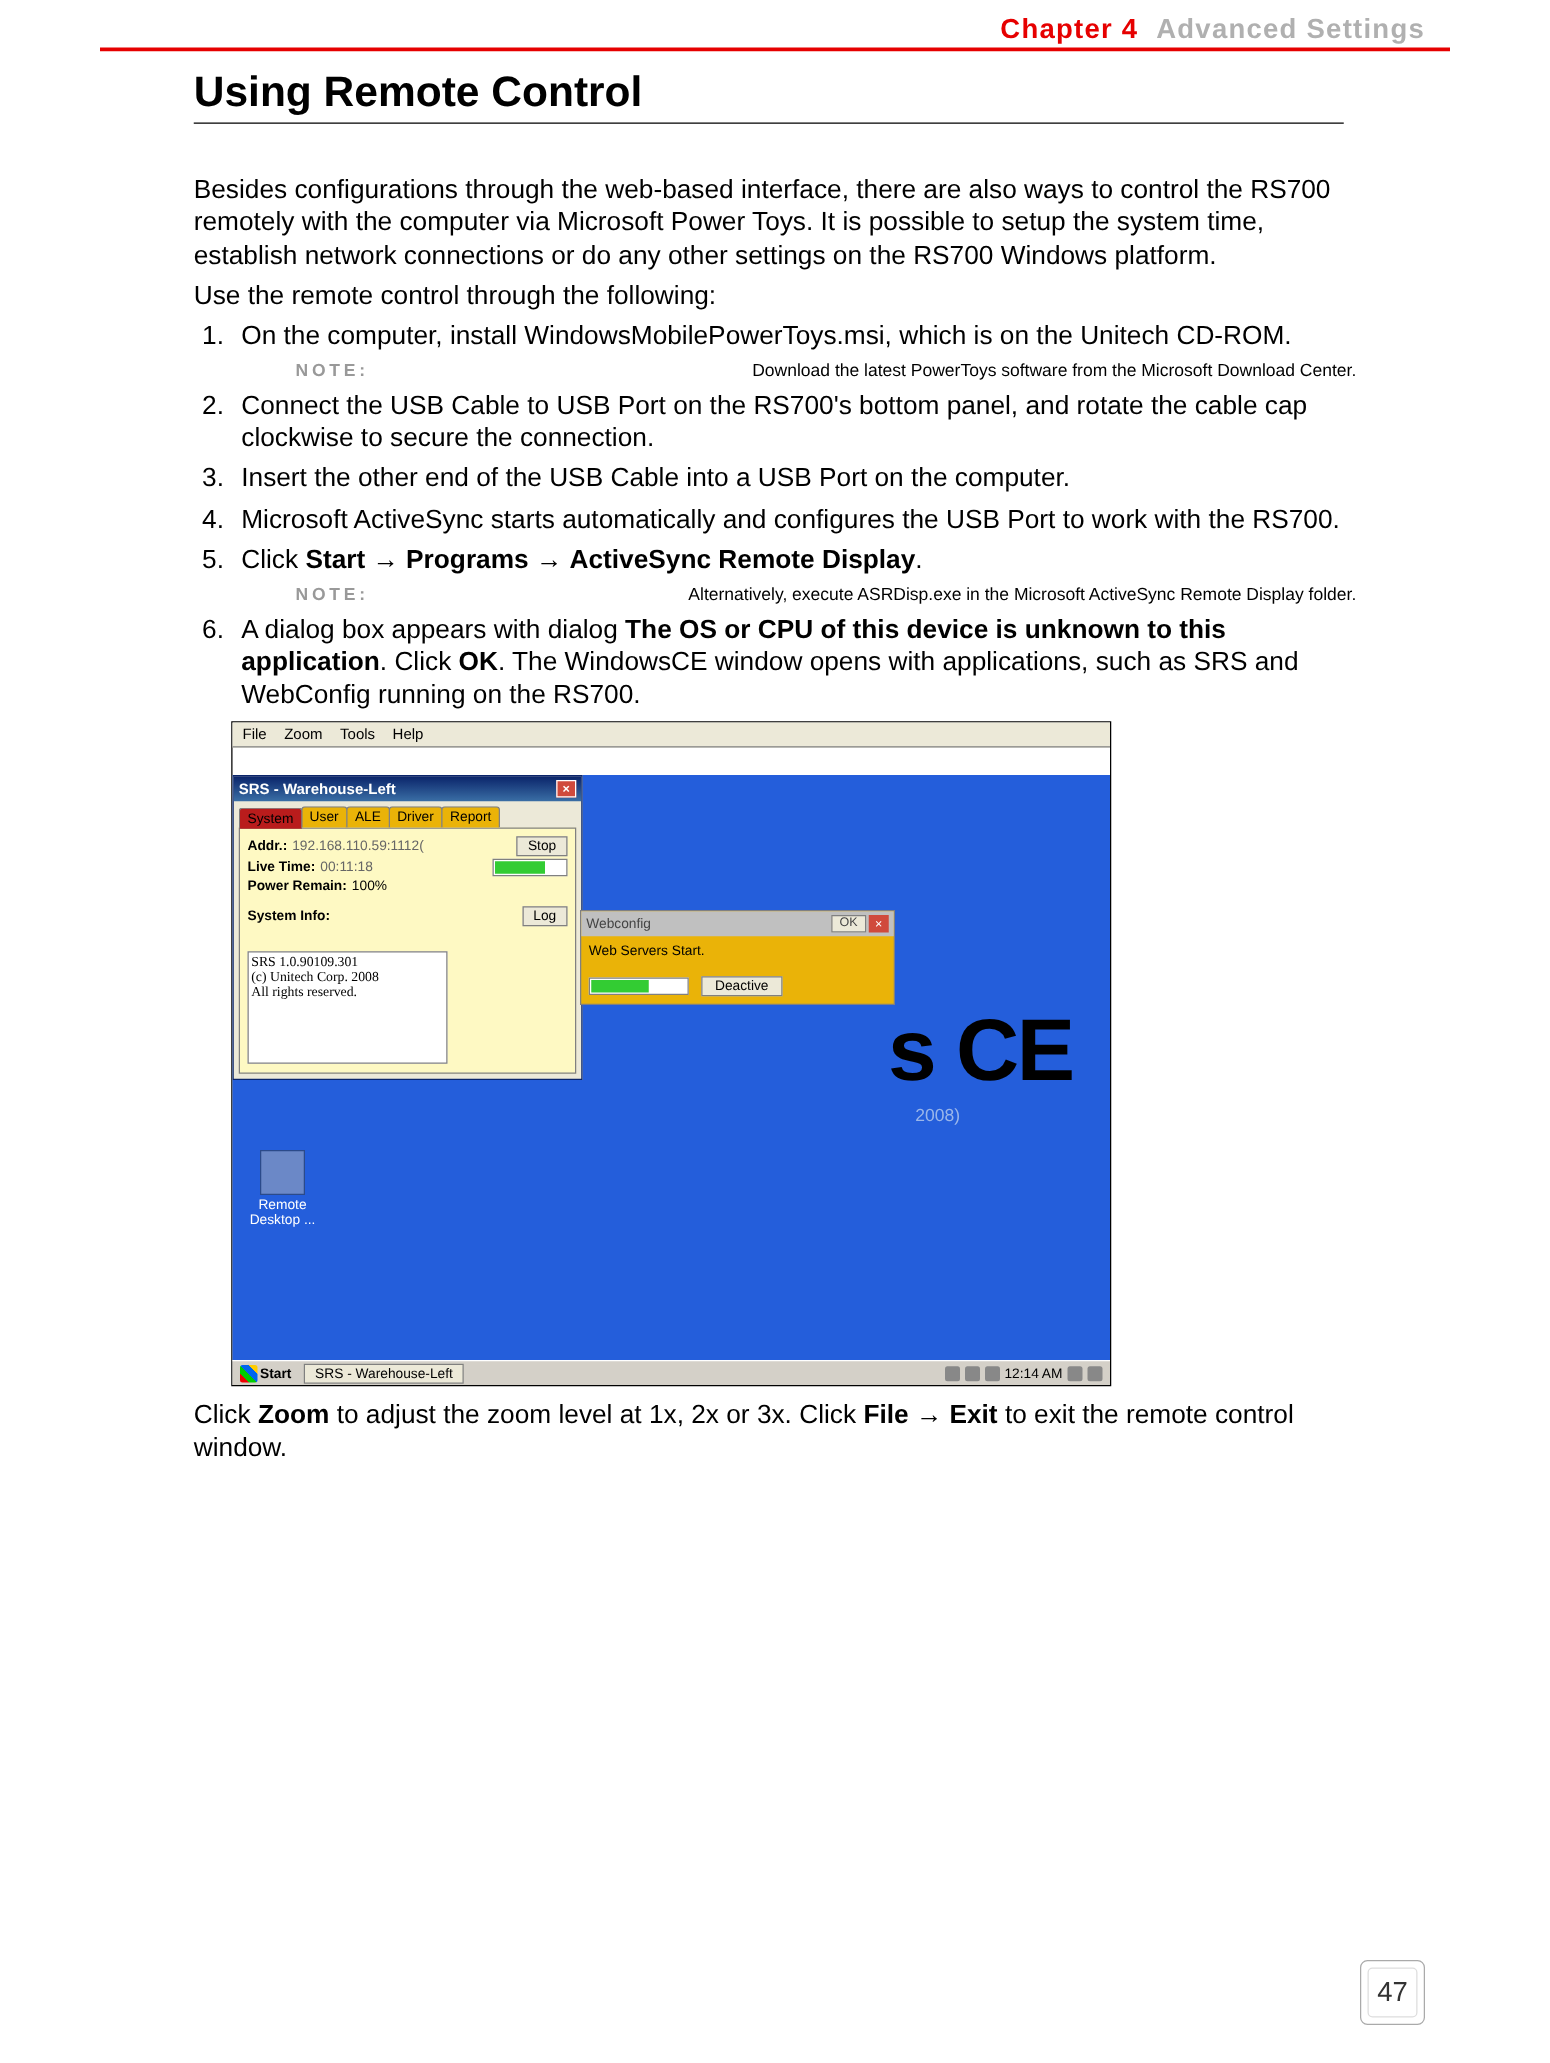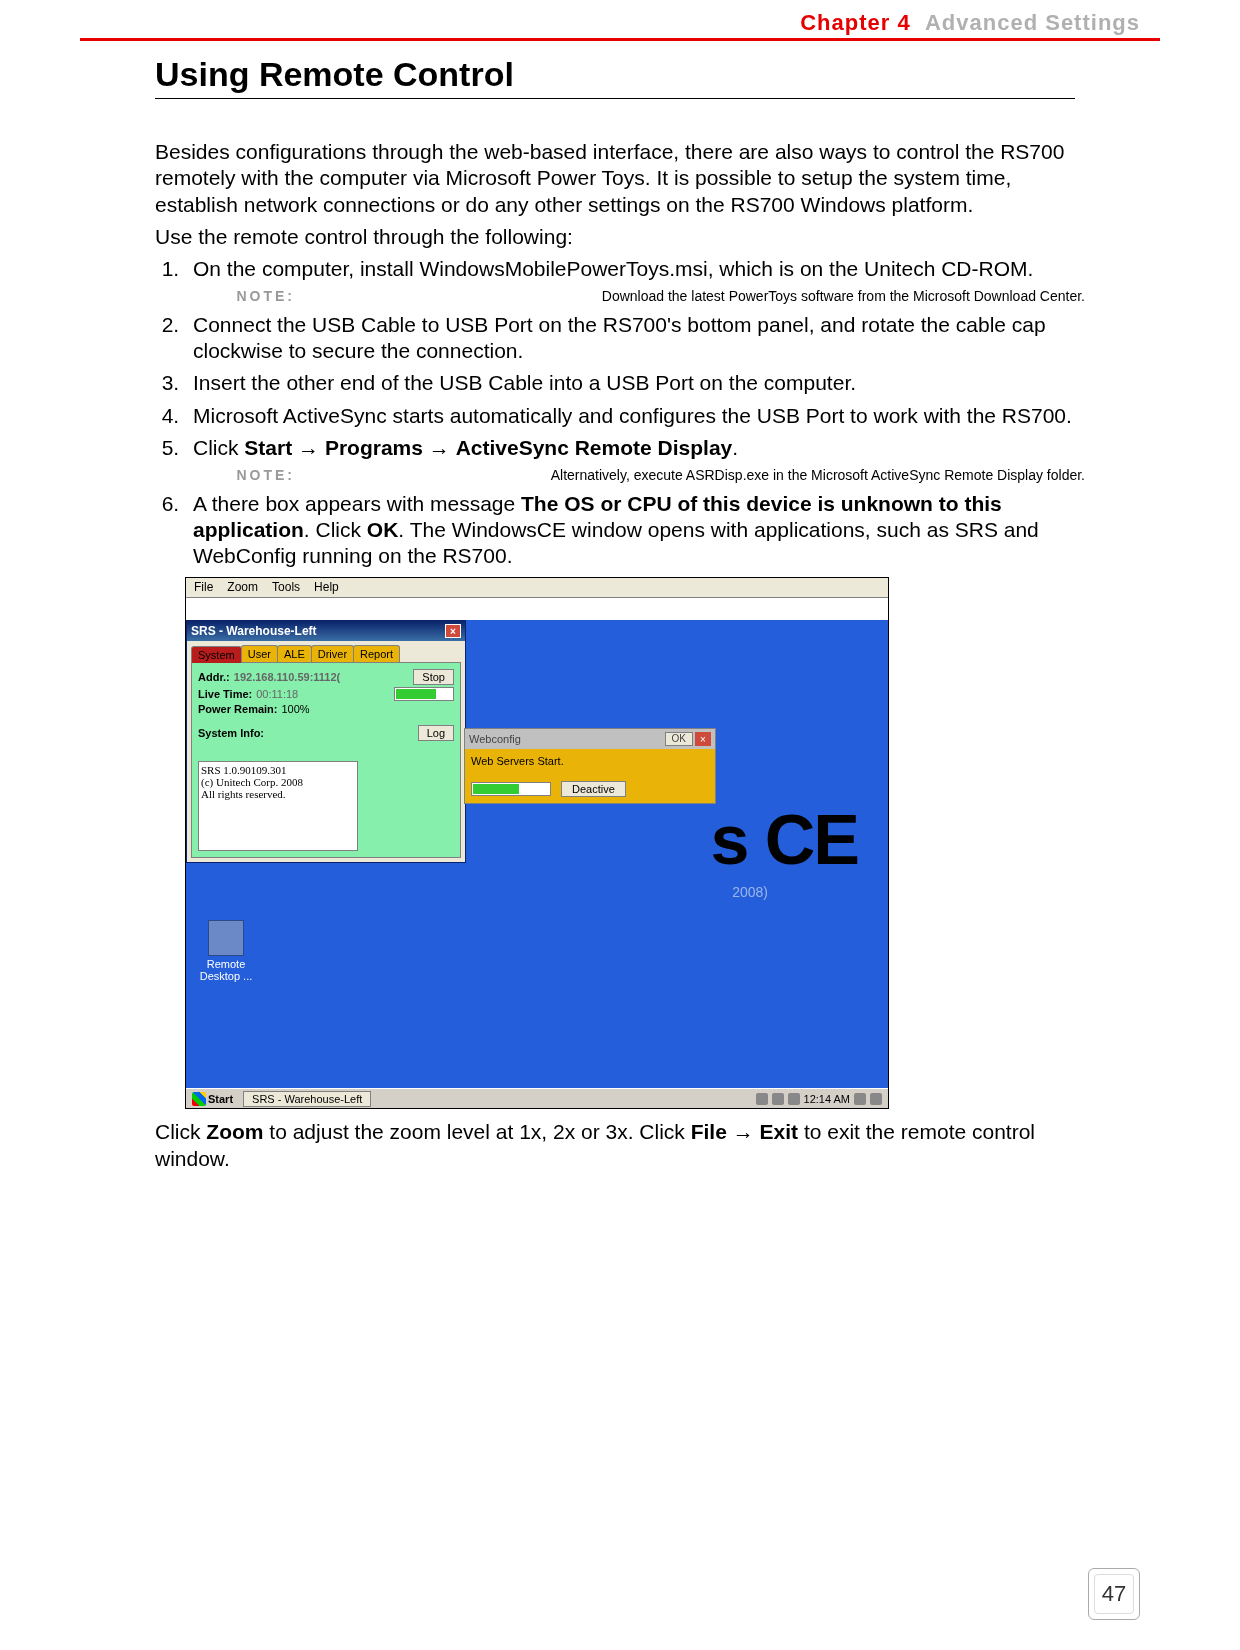--- a/index.html
+++ b/index.html
@@ -175,21 +175,21 @@
     border-bottom:none;
     padding:2px 6px;
     background:#eab308;
     border-radius:3px 3px 0 0;
     margin-right:-1px;
   }
   .srs .tab.active{background:#b91c1c;position:relative;top:1px;}
   .srs .panel{
     border:1px solid #808080;
     margin:0 4px 4px;
-    background:#86efac;
+    background:#fef9c3;
     padding:4px 6px 4px;
     font-size:11px;
   }
   .srs .row{display:flex;align-items:center;gap:4px;margin:2px 0;}
   .srs .row b{font-weight:bold;}
   .srs .btn{border:1px solid #808080;background:#ece9d8;padding:1px 8px;font-size:11px;}
   .srs .prog{width:60px;height:14px;border:1px solid #808080;background:#fff;position:relative;}
   .srs .prog .fill{position:absolute;inset:1px 30% 1px 1px;background:#3c3;}
   .srs textarea{width:160px;height:90px;font-size:11px;font-family:Tahoma;resize:none;border:1px solid #808080;margin-top:18px;}
 
@@ -274,21 +274,21 @@
       <span class="arrow"> → </span><b>Programs</b>
       <span class="arrow"> → </span><b>ActiveSync Remote Display</b><span>.</span>
     </li>
   </ol>
   <div class="note-row">
     <div class="note-label">NOTE:</div>
     <div class="note-text">Alternatively, execute ASRDisp.exe in the Microsoft ActiveSync Remote Display folder.</div>
   </div>
   <ol class="steps" start="6">
     <li>
-      <span>A there box appears with message </span><b>The OS or CPU of this device is unknown to this application</b><span>. Click </span><b>OK</b><span>. The WindowsCE window opens with applications, such as SRS and WebConfig running on the RS700.</span>
+      <span>A dialog box appears with dialog </span><b>The OS or CPU of this device is unknown to this application</b><span>. Click </span><b>OK</b><span>. The WindowsCE window opens with applications, such as SRS and WebConfig running on the RS700.</span>
     </li>
   </ol>
 
   <div class="shot">
     <div class="win-menu">
       <span>File</span>
       <span>Zoom</span>
       <span>Tools</span>
       <span>Help</span>
     </div>
@@ -309,21 +309,21 @@
         <div class="tabs">
           <div class="tab active">System</div>
           <div class="tab">User</div>
           <div class="tab">ALE</div>
           <div class="tab">Driver</div>
           <div class="tab">Report</div>
         </div>
         <div class="panel">
           <div class="row">
             <b>Addr.:</b>
-            <span style="color:#666;font-weight:bold;">192.168.110.59:1112(</span>
+            <span style="color:#666;">192.168.110.59:1112(</span>
             <span style="flex:1"></span>
             <button class="btn">Stop</button>
           </div>
           <div class="row">
             <b>Live Time:</b>
             <span style="color:#666;">00:11:18</span>
             <span style="flex:1"></span>
             <span class="prog">
                 <span class="fill"></span>
               </span>

